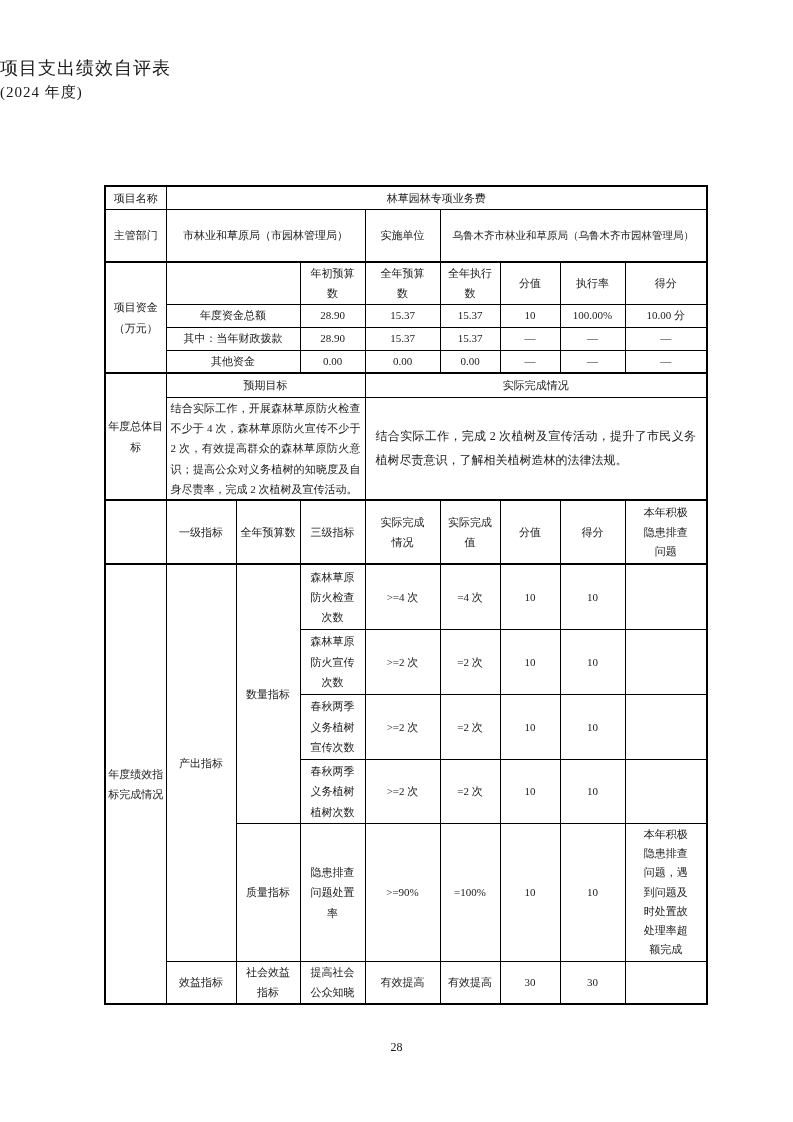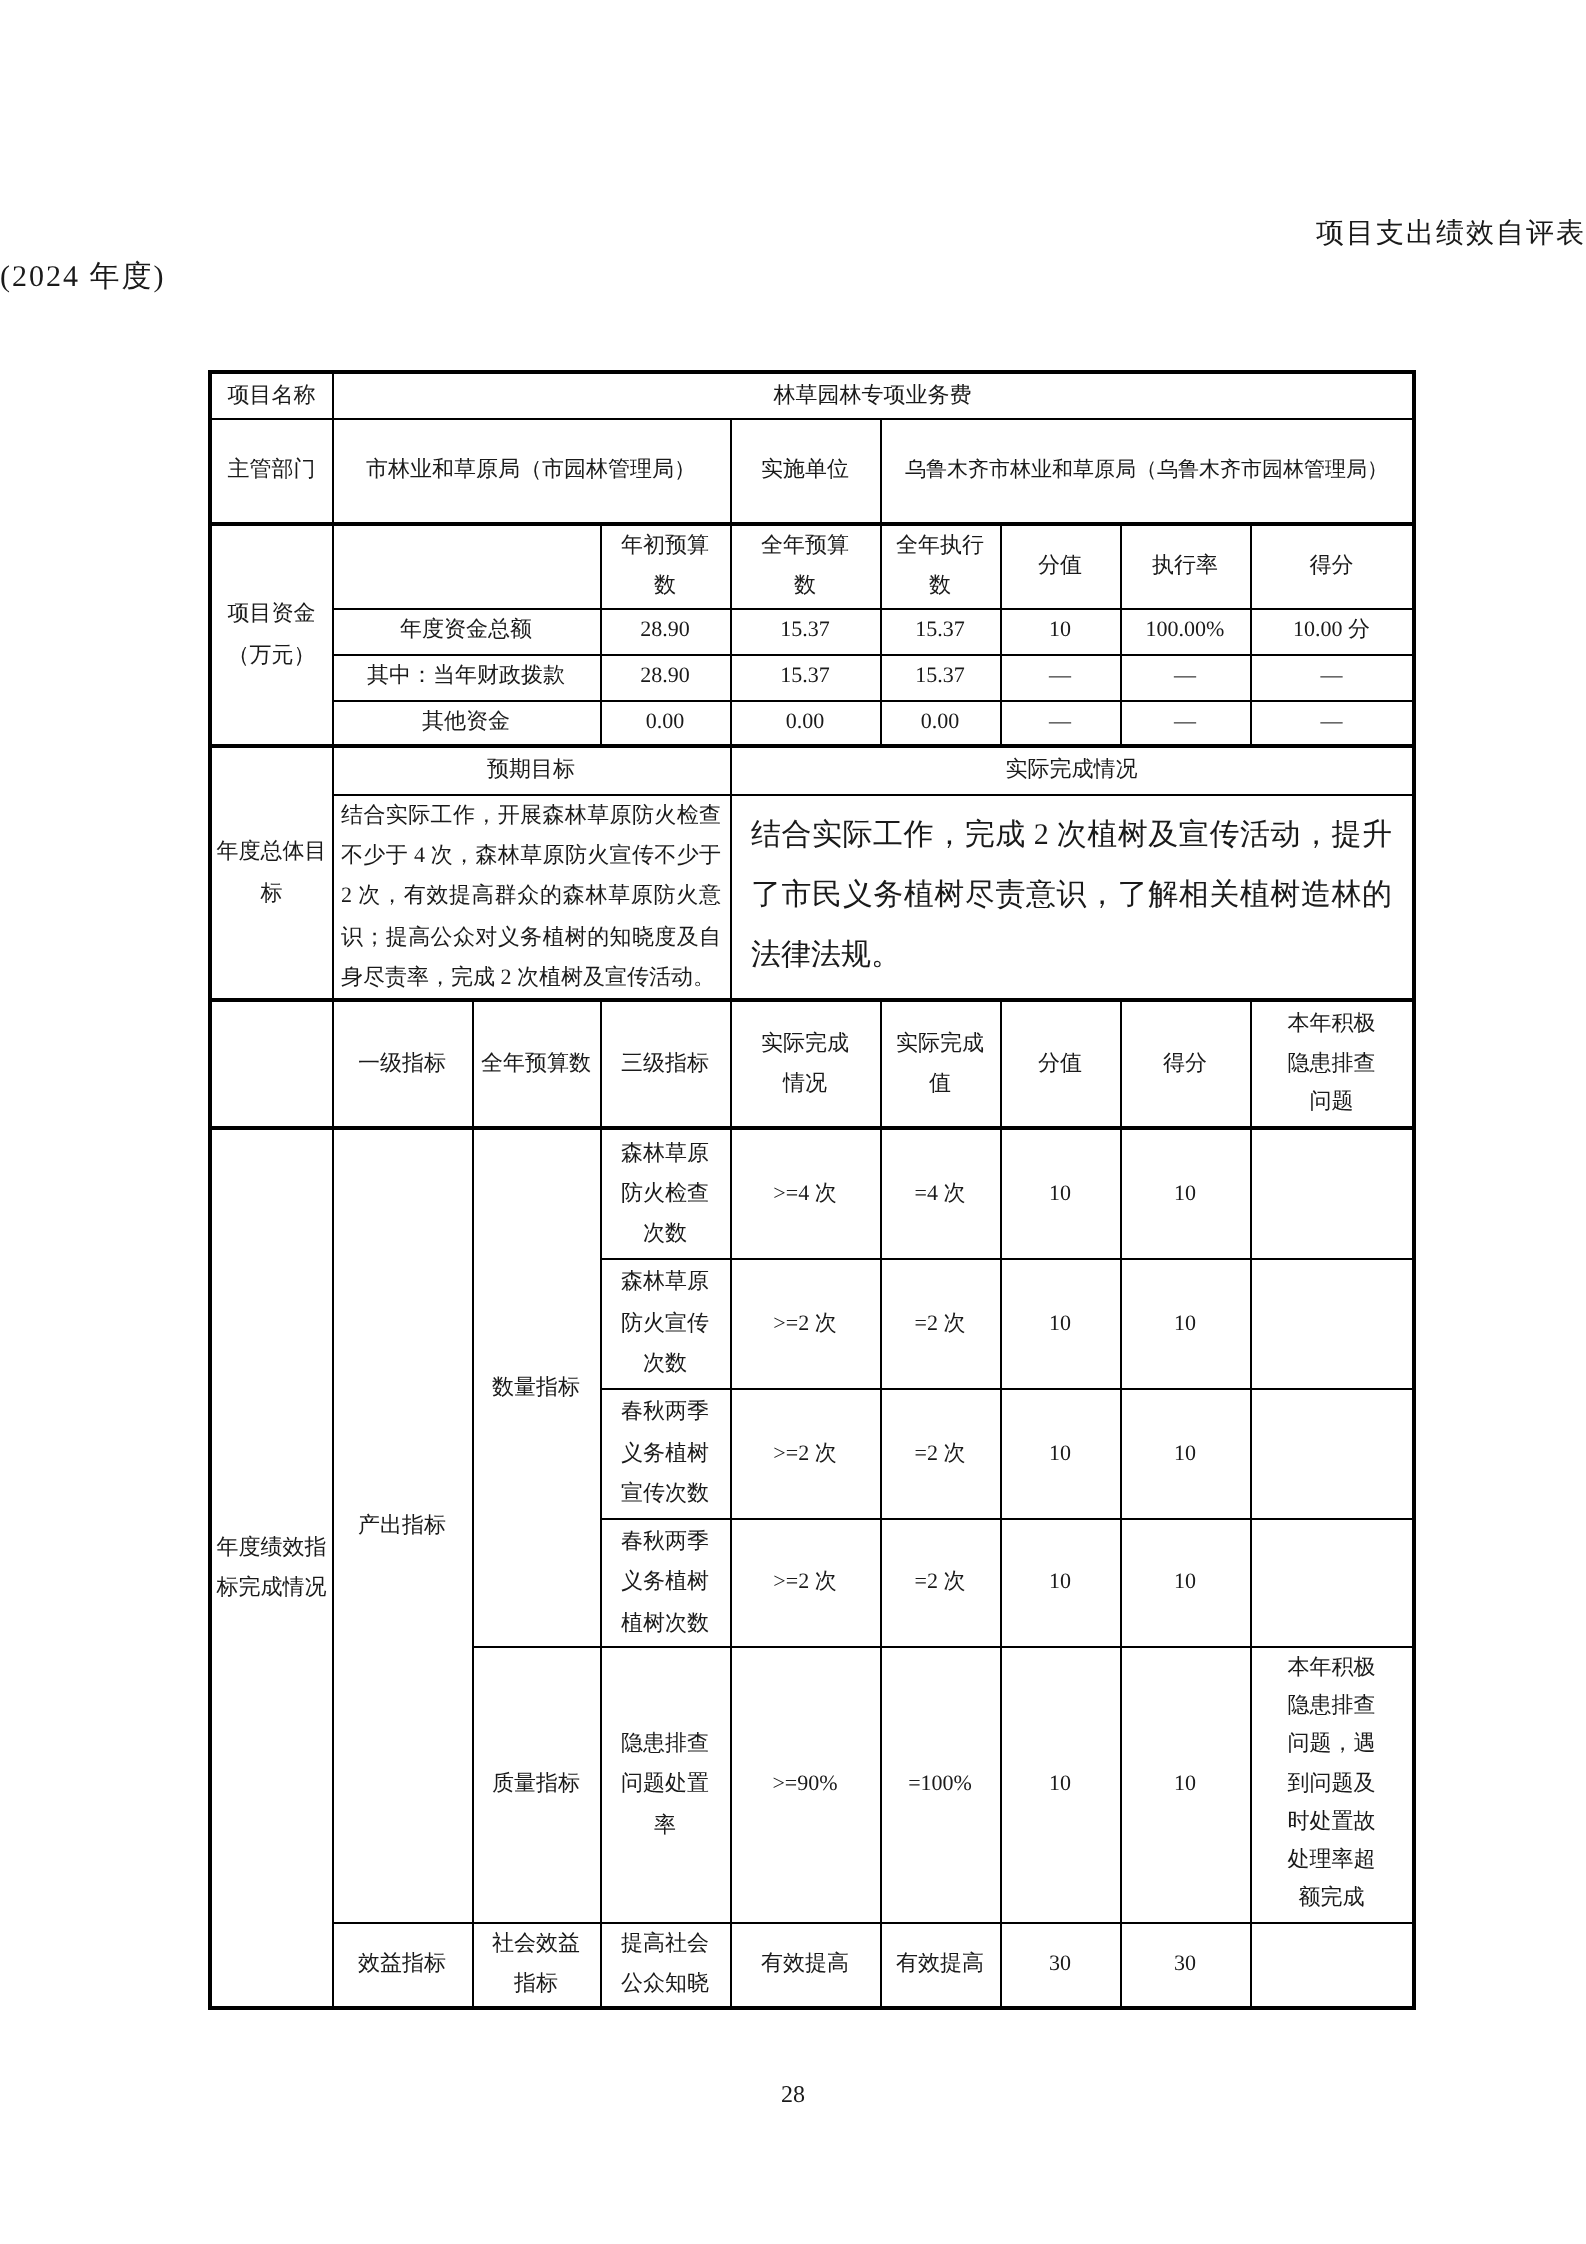--- a/index.html
+++ b/index.html
@@ -5,23 +5,23 @@
   * { margin:0; padding:0; box-sizing:border-box; }
   html,body { background:#ffffff; }
   body {
     width:793px; height:1122px;
     font-family:"Liberation Serif","DejaVu Serif",serif;
     color:#1a1a1a;
     position:relative;
   }
   .page { position:relative; width:793px; height:1122px; background:#fff; overflow:hidden; }
   .doc-title {
-    padding-top:108px;
-    text-align:right;
-    font-size:14px;
+    padding-top:56px;
+    text-align:left;
+    font-size:18px;
     letter-spacing:1px;
   }
   .doc-subtitle {
     text-align:left;
     font-size:15px;
     margin-top:3px;
     letter-spacing:1px;
   }
   table.main-table {
     position:absolute; left:104px; top:185px;
@@ -49,21 +49,21 @@
   tr.h138 { height:138px; }
   tr.h36 { height:36px; }
   tr.sect td { border-top-width:2px; }
   tr.sect-b td { border-bottom-width:2px; }
   td.lvl3 { padding:0 8px; }        
   td.c5pad { padding:0 13px; }      
   td.c6pad { padding:0 5px; }
   td.c3pad { padding:0 6px; }
   td.dev { padding:0 16px; line-height:1.75; }
   td.goal-expected { font-size:11px; padding:0 4px; text-align:justify; line-height:1.85; }
-  td.goal-actual { font-size:15px; padding:0 10px; text-align:justify; line-height:2.0; }
+  td.goal-actual { font-size:12px; padding:0 10px; text-align:justify; line-height:2.0; }
   td.fit-small { font-size:10.5px; padding:16px 1px; }
   .page-number {
     position:absolute; left:0; right:0; top:1040px;
     text-align:center; font-size:12px;
   }
 </style>
 </head>
 <body>
 
 <div class="page">

